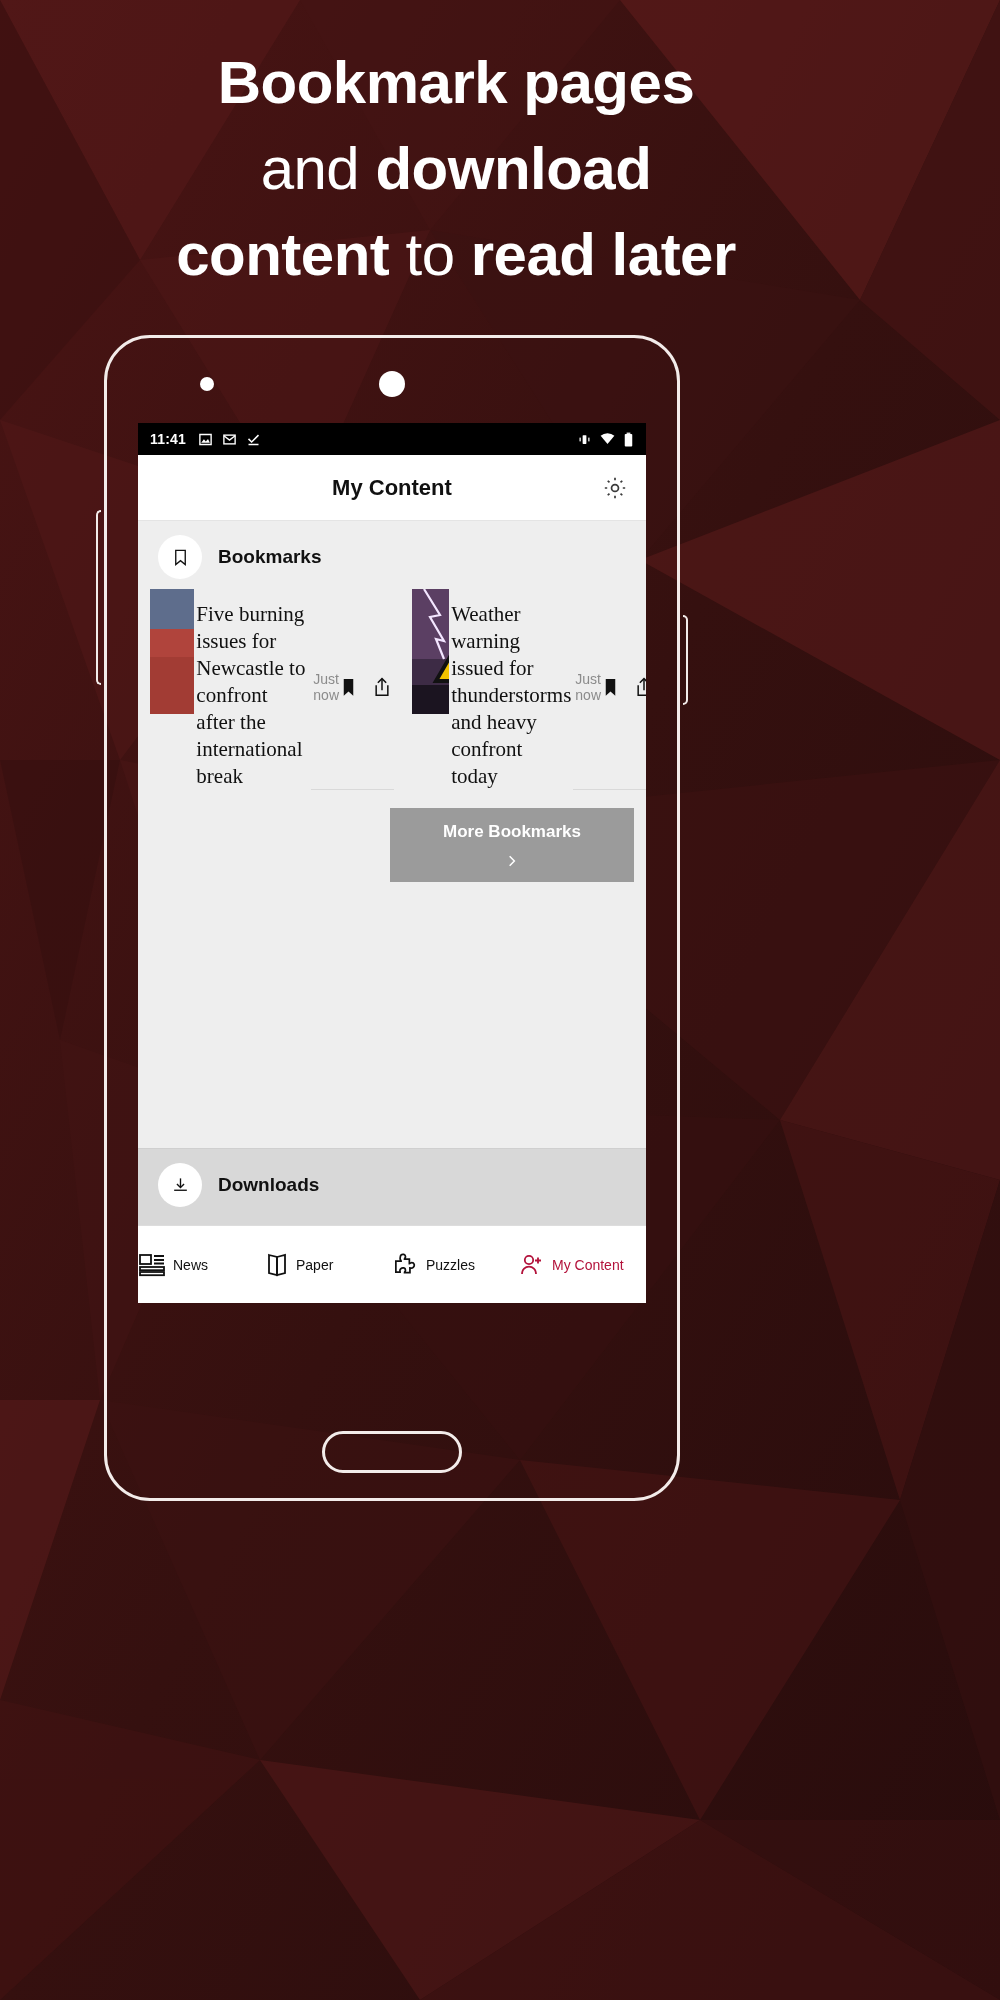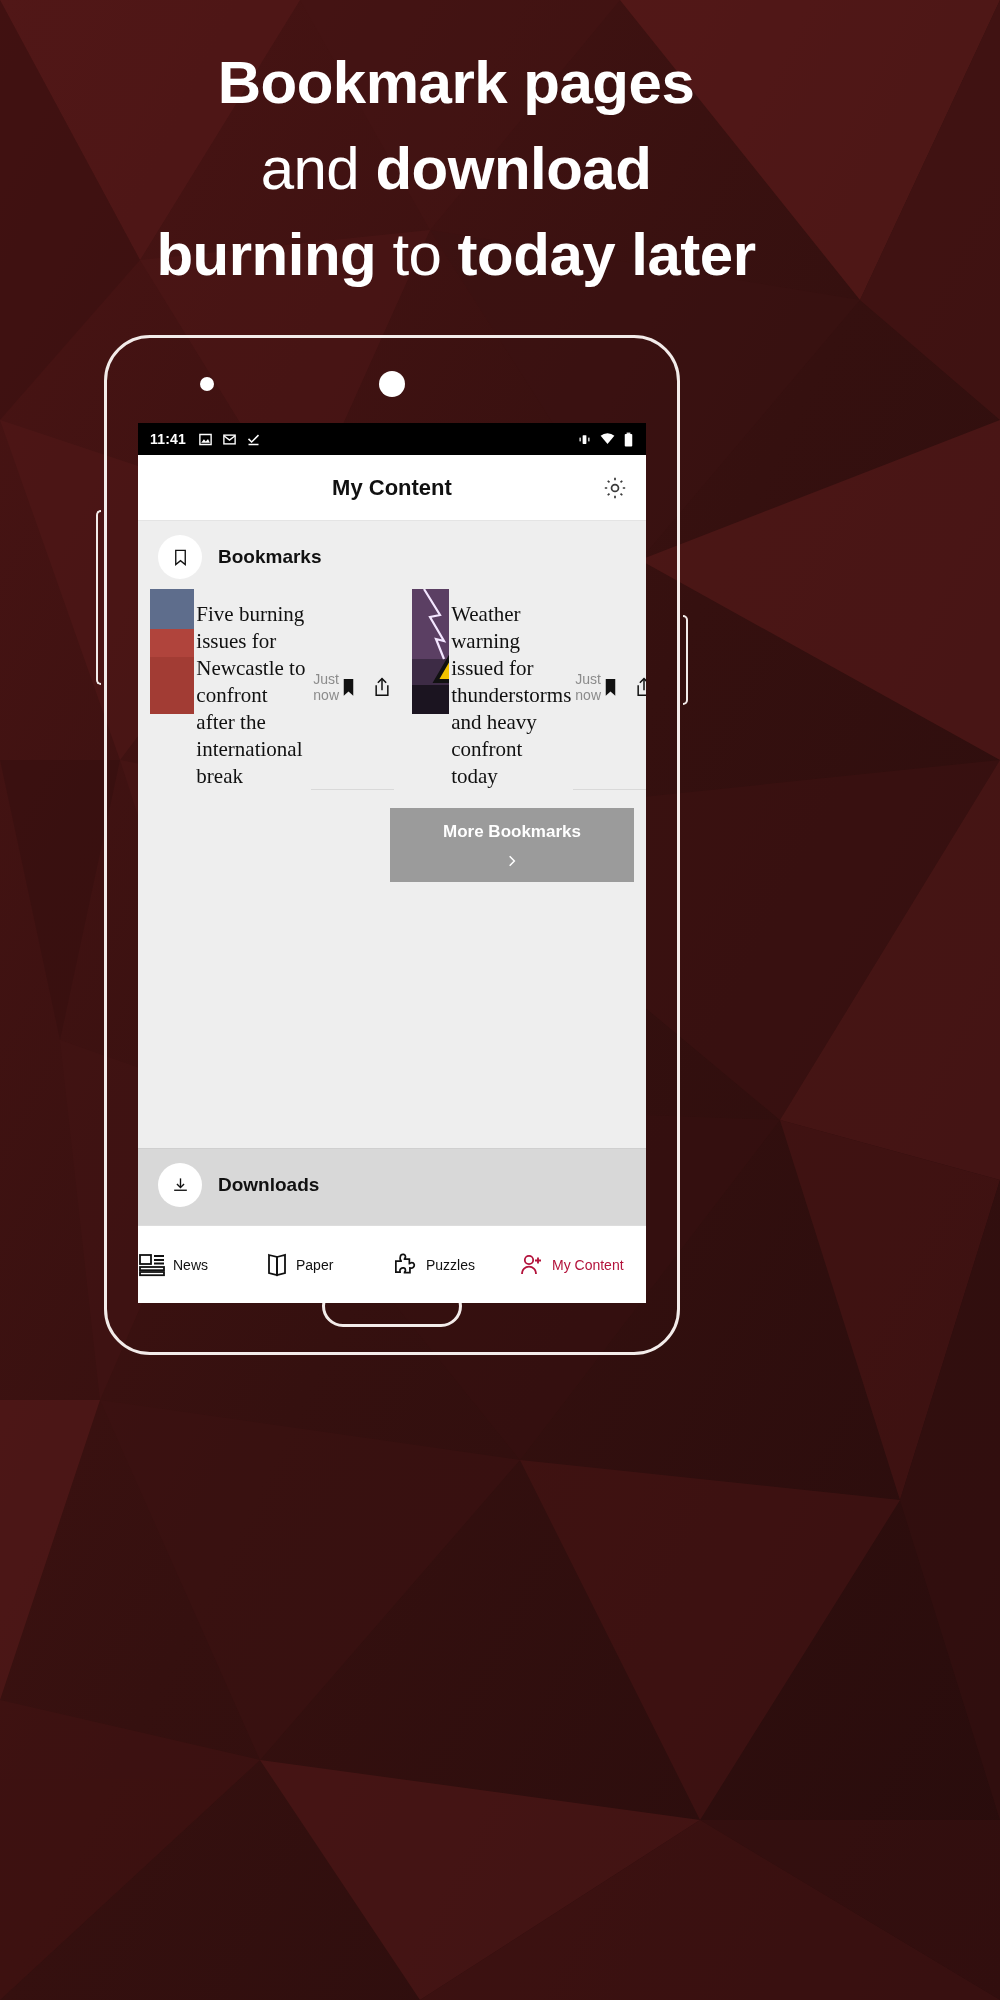--- a/index.html
+++ b/index.html
@@ -26,21 +26,21 @@
     letter-spacing: -0.5px;
     padding: 0 55px;
   }
   .headline .hl-bold { font-weight: 700; }
   .headline .hl-light { font-weight: 300; }
 
   
   #phone {
     position: absolute;
     left: 104px; top: 335px;
-    width: 576px; height: 1020px;
+    width: 576px; height: 1166px;
     z-index: 4;
   }
   .phone-outline {
     position: absolute; inset: 0;
     border: 3px solid #f3ecea;
     border-radius: 46px;
     background: transparent;
   }
   .cam-small {
     position: absolute; left: 96px; top: 42px;
@@ -227,21 +227,21 @@
 </svg>
 
 <div class="headline">
   <div>
     <span class="hl-bold">Bookmark pages</span>
   </div>
   <div>
     <span class="hl-light">and </span><span class="hl-bold">download</span>
   </div>
   <div>
-    <span class="hl-bold">burning</span><span class="hl-light"> to </span><span class="hl-bold">today later</span>
+    <span class="hl-bold">content</span><span class="hl-light"> to </span><span class="hl-bold">read later</span>
   </div>
 </div>
 
 <div id="phone">
   <div class="phone-outline"></div>
   <div class="cam-small"></div>
   <div class="cam-big"></div>
   <div class="side-btn-l"></div>
   <div class="side-btn-r"></div>
   <div class="home-pill"></div>

